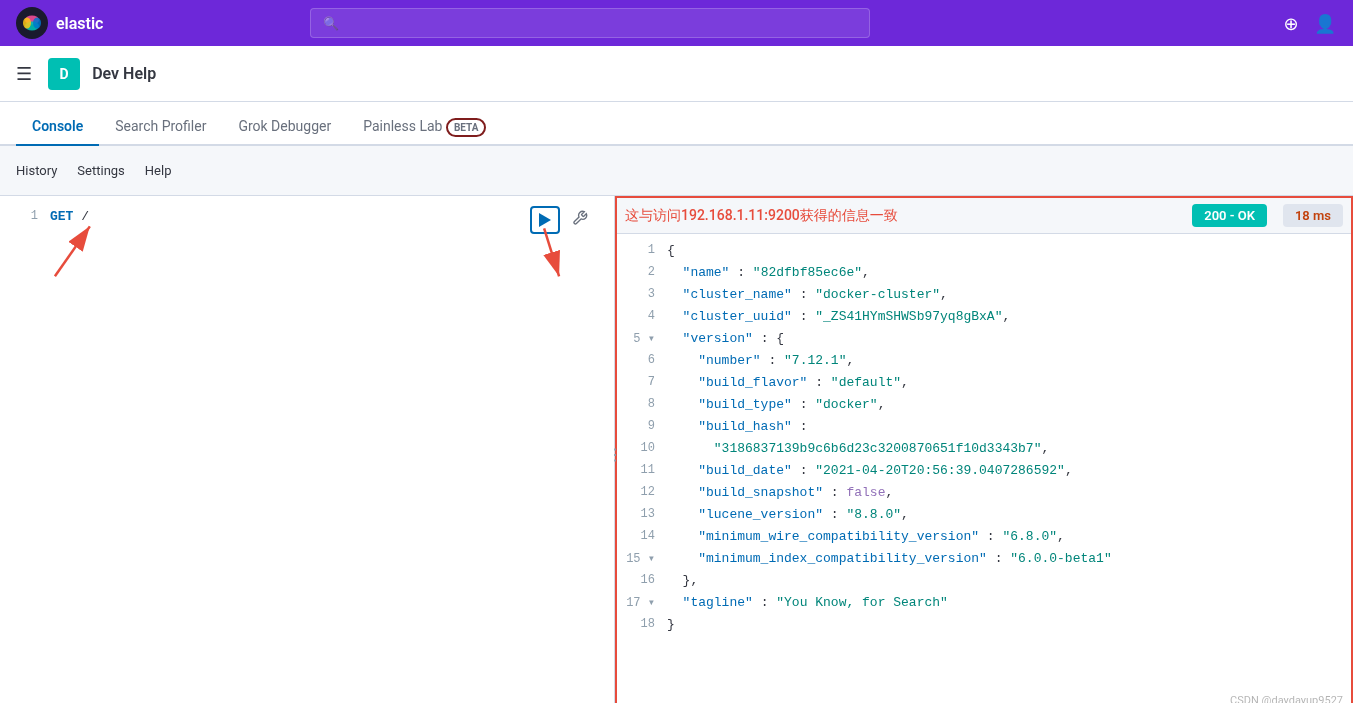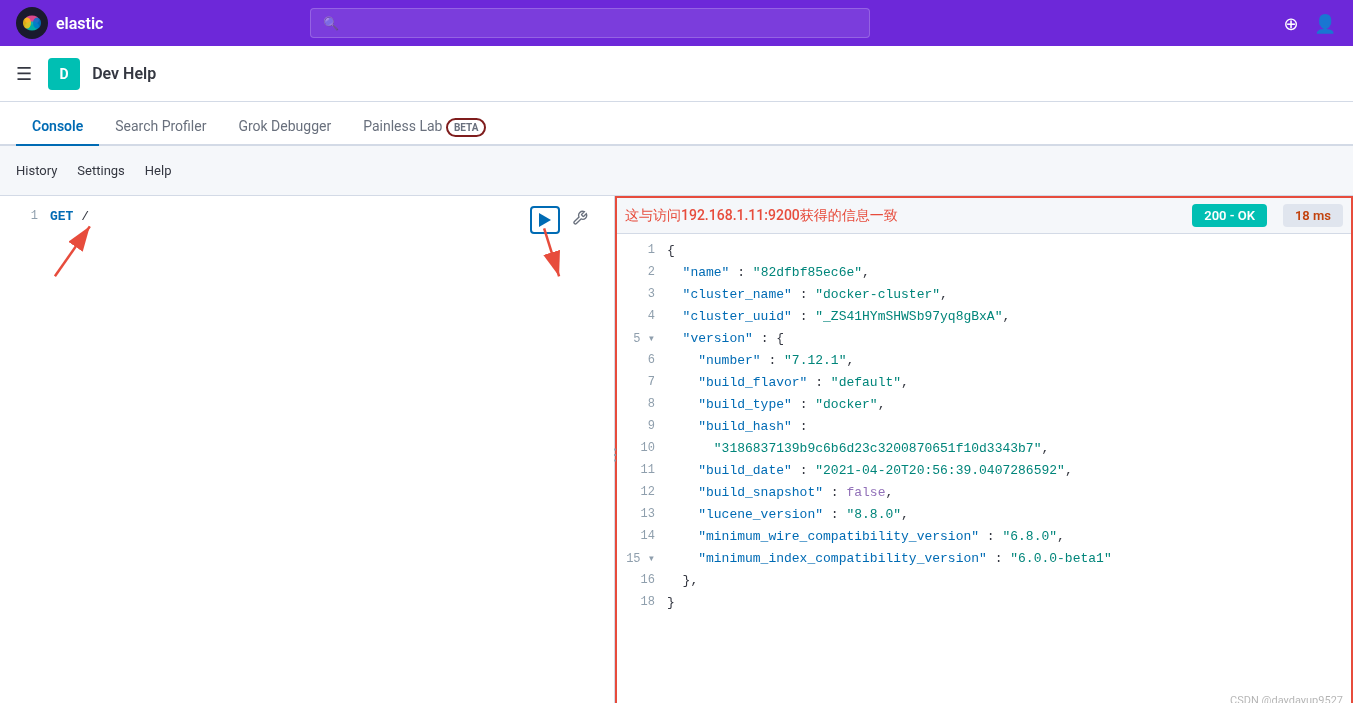--- a/index.html
+++ b/index.html
@@ -510,20 +510,24 @@
       <div class="response-line">
         <span class="resp-line-number">15 ▾</span>
         <span class="resp-line-content"><span class="json-key">    "minimum_index_compatibility_version"</span><span class="json-brace"> : </span><span class="json-string">"6.0.0-beta1"</span></span>
       </div>
 
       <div class="response-line">
         <span class="resp-line-number">16</span>
         <span class="resp-line-content json-brace">  },</span>
       </div>
 
+      <div class="response-line">
+        <span class="resp-line-number">17 ▾</span>
+        <span class="resp-line-content"><span class="json-key">  "tagline"</span><span class="json-brace"> : </span><span class="json-string">"You Know, for Search"</span></span>
+      </div>
 
       <div class="response-line">
         <span class="resp-line-number">18</span>
         <span class="resp-line-content json-brace">}</span>
       </div>
     </div>
 
     <div class="watermark">CSDN @daydayup9527</div>
   </div>
 </div>

